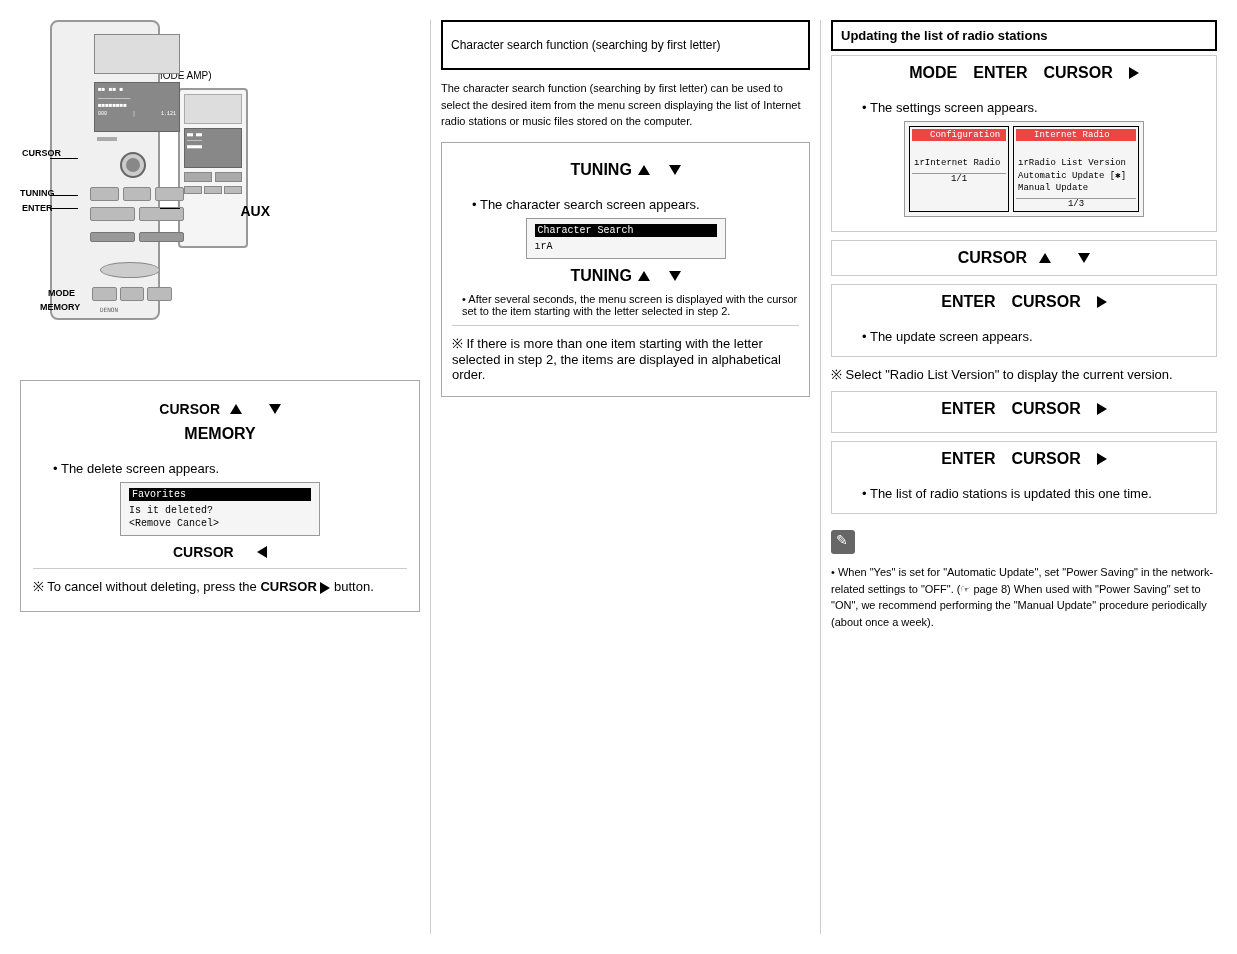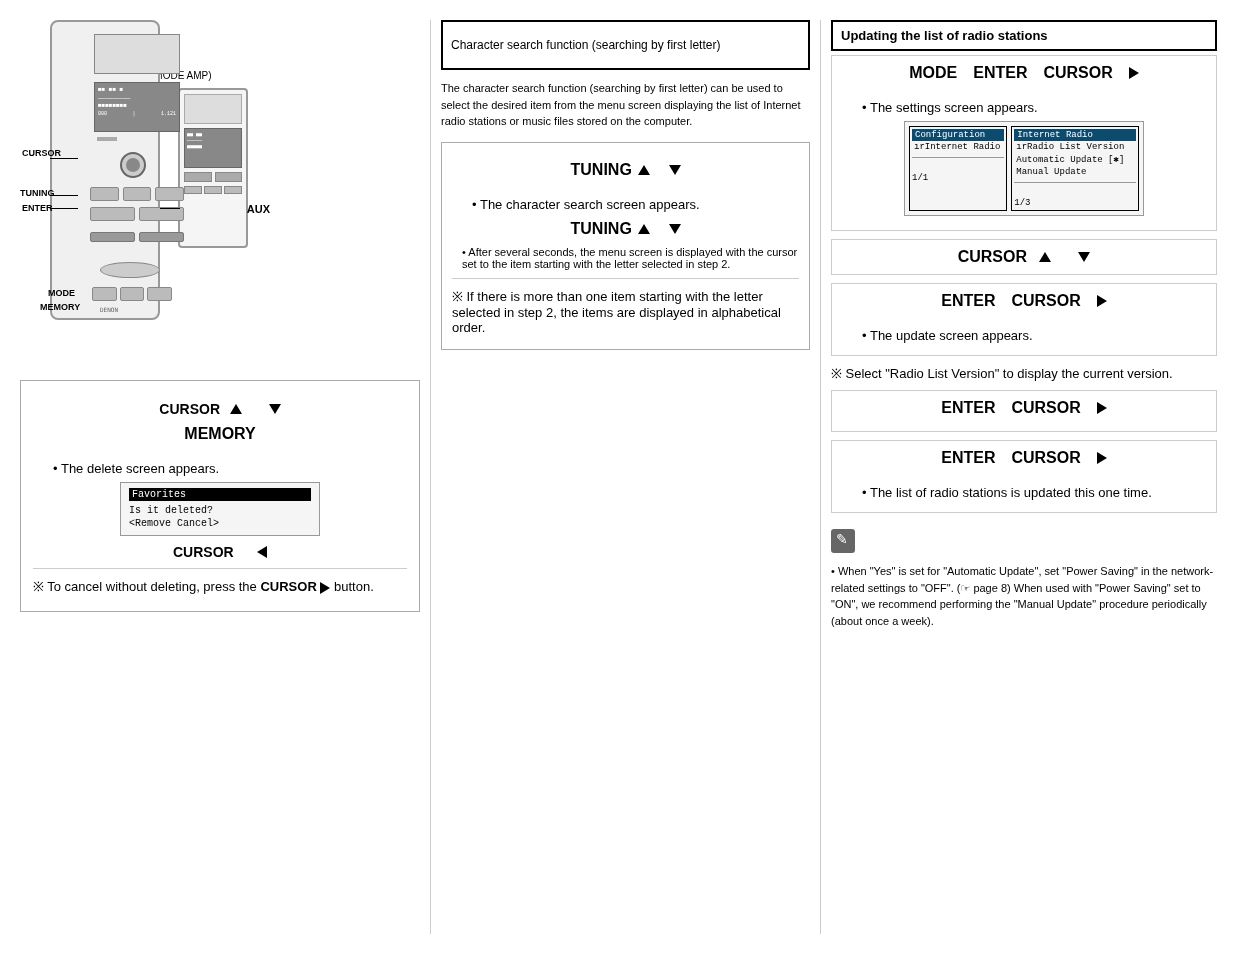--- a/index.html
+++ b/index.html
@@ -197,35 +197,36 @@
     }
 
     .config-right {
       width: 130px;
       border: 1px solid #000;
       padding: 2px;
       font-family: Liberation Mono, monospace;
     }
 
     .config-title {
-      background: #0c4a6e;
+      background: #ef4444;
       color: #fff;
-      padding: 1px 3px;
-      margin-bottom: 0;
+      padding: 1px 18px;
+      margin-bottom: 16px;
     }
 
     .config-item {
       padding: 1px 2px;
     }
 
     .config-pagination {
+      text-align: center;
       font-size: 9px;
       margin-top: 4px;
       border-top: 1px solid #999;
-      padding-top: 15px;
+      padding-top: 0;
     }
 
     .note-icon {
       display: inline-block;
       width: 24px;
       height: 24px;
       background: #666;
       border-radius: 3px;
       margin: 6px 0;
       position: relative;
@@ -484,21 +485,21 @@
         <div class="line-connector connector-tuning"></div>
         <div class="line-connector connector-enter"></div>
         <div class="line-connector connector-cursor"></div>
         <div class="line-connector connector-aux"></div>
 
         <span class="label-tuning" style="font-size:9px; font-weight:bold; position:absolute; left:0px; top:168px;">TUNING</span>
         <span class="label-enter" style="font-size:9px; font-weight:bold; position:absolute; left:2px; top:183px;">ENTER</span>
         <span class="label-cursor" style="font-size:9px; font-weight:bold; position:absolute; left:2px; top:128px;">CURSOR</span>
         <span class="label-mode" style="font-size:9px; font-weight:bold; position:absolute; left:28px; top:268px;">MODE</span>
         <span class="label-memory" style="font-size:9px; font-weight:bold; position:absolute; left:20px; top:282px;">MEMORY</span>
-        <span class="label-aux" style="font-size:11px; font-weight:bold; position:absolute; right:10px; top:183px;">AUX</span>
+        <span class="label-aux" style="font-size:14px; font-weight:bold; position:absolute; right:10px; top:183px;">AUX</span>
       </div>
     </div>
 
     <div class="left-section-box">
 
       <div class="step-row">
         <span class="bold-cmd">CURSOR</span>
         <span class="tri-up"></span>
         &nbsp;&nbsp;
         <span class="tri-down"></span>
@@ -534,20 +535,24 @@
 
     <div style="border:1px solid #aaa; padding:10px;">
       <div class="tuning-row">
         <span class="bold-cmd-lg">TUNING</span>
         <span class="tri-up"></span>
         &nbsp;&nbsp;
         <span class="tri-down"></span>
       </div>
       <div class="sub-text">The character search screen appears.</div>
 
+      <div class="screen-mockup">
+        <div class="title-bar">Character Search</div>
+        <div class="screen-row">ırA</div>
+      </div>
 
       <div class="tuning-row">
         <span class="bold-cmd-lg">TUNING</span>
         <span class="tri-up"></span>
         &nbsp;&nbsp;
         <span class="tri-down"></span>
       </div>
 
       <div style="margin-top:8px;">
         <div class="note-text">• <span>After several seconds, the menu screen is displayed with the cursor set to the item starting with the letter selected in step 2.</span></div>

